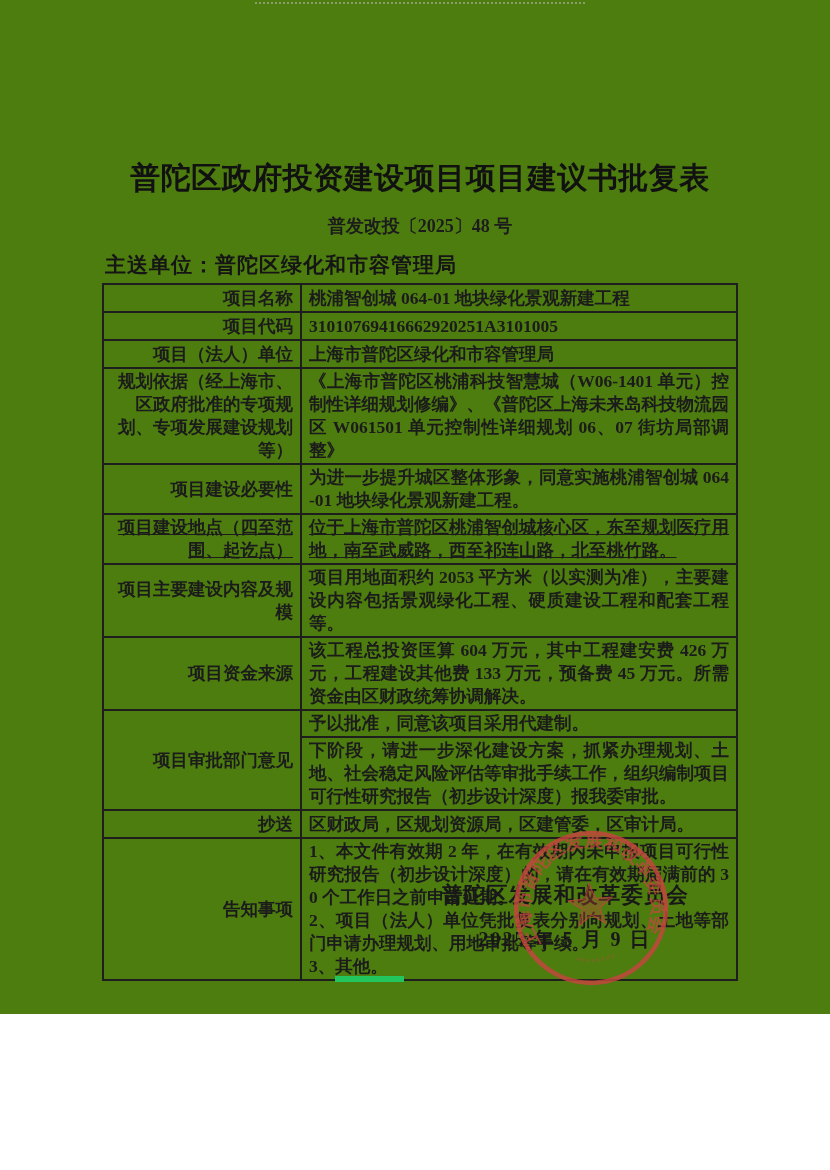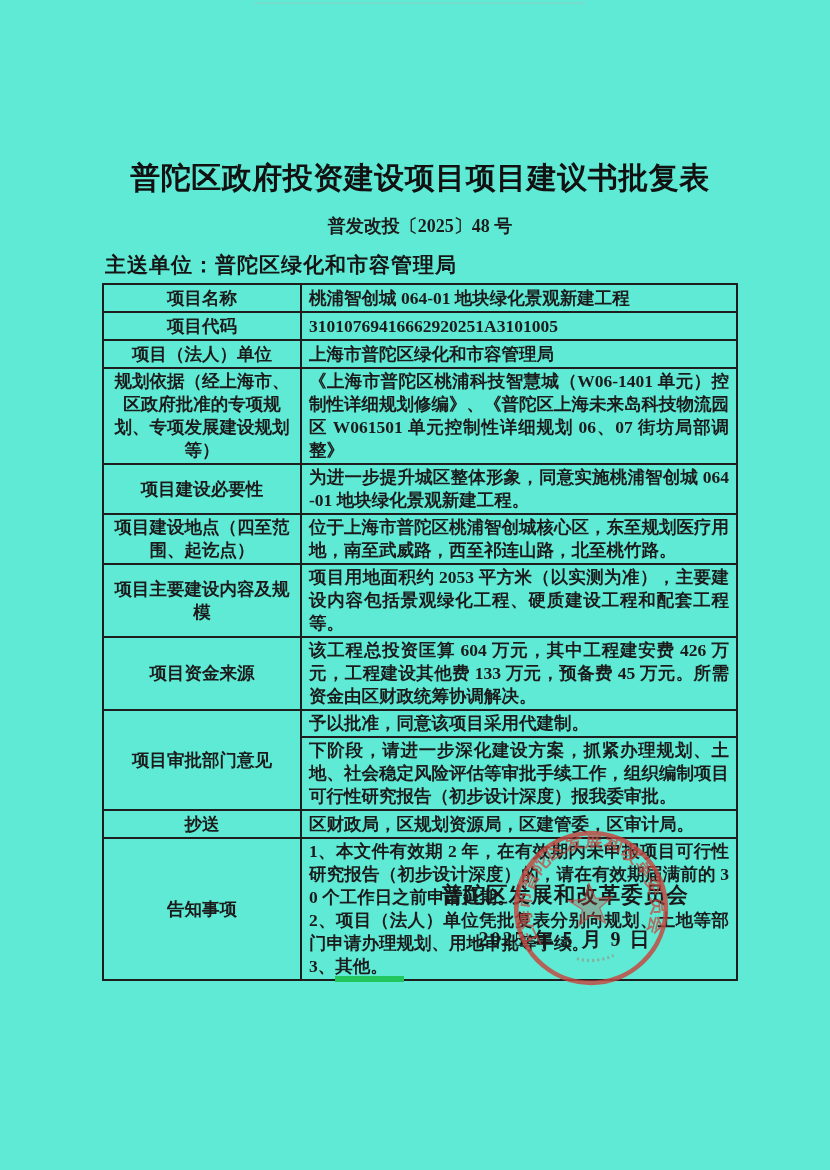--- a/index.html
+++ b/index.html
@@ -1,19 +1,19 @@
 <!DOCTYPE html>
 <html><head>
 <meta charset="utf-8">
 <style>
   html,body{margin:0;padding:0;background:#ffffff;}
   .page{
     position:relative;
-    width:830px;height:1170px;
-    background:#5eead4;
+    width:830px;height:1014px;
+    background:#4d7c0f;
     overflow:hidden;
     font-family:"Liberation Serif","DejaVu Serif",serif;
     color:#1c1c1c;
   }
   .scan-artifact{
     position:absolute;left:255px;top:2px;width:330px;height:0;
     border-top:2px dotted #b9b9b9;opacity:.55;
   }
   .doc-title{
     position:absolute;left:102px;top:158px;width:636px;
@@ -35,21 +35,21 @@
   }
   table.approval td{
     border:2px solid #1e1e1e;
     font-size:17.5px;line-height:23px;
     font-weight:600;
     vertical-align:middle;
     padding:1px 7px;
     word-break:break-all;
     color:#1b1b1b;
   }
-  td.lbl{width:182px;text-align:center;}
+  td.lbl{width:182px;text-align:right;}
   td.val{text-align:justify;}
   tr.h24 td{height:24px;}
   .ul-ext{border-bottom:6px solid #22c55e;padding-right:16px;}
   .signature{
     position:absolute;left:360px;top:880px;width:410px;
     text-align:center;
   }
   .sig-authority{font-size:21.5px;font-weight:600;letter-spacing:1px;color:#181818;}
   .sig-date{margin-top:17px;font-size:20px;font-weight:600;letter-spacing:2px;color:#181818;}
   .seal{
@@ -85,21 +85,21 @@
       <td class="val">上海市普陀区绿化和市容管理局</td>
     </tr>
     <tr style="height:68px;">
       <td class="lbl">规划依据（经上海市、区政府批准的专项规划、专项发展建设规划等）</td>
       <td class="val">《上海市普陀区桃浦科技智慧城（W06-1401 单元）控制性详细规划修编》、《普陀区上海未来岛科技物流园区 W061501 单元控制性详细规划 06、07 街坊局部调整》</td>
     </tr>
     <tr style="height:46px;">
       <td class="lbl">项目建设必要性</td>
       <td class="val">为进一步提升城区整体形象，同意实施桃浦智创城 064-01 地块绿化景观新建工程。</td>
     </tr>
-    <tr style="height:46px;">
+    <tr style="height:46px;text-decoration:underline;">
       <td class="lbl">项目建设地点（四至范围、起讫点）</td>
       <td class="val">位于上海市普陀区桃浦智创城核心区，东至规划医疗用地，南至武威路，西至祁连山路，北至桃竹路。</td>
     </tr>
     <tr style="height:46px;">
       <td class="lbl">项目主要建设内容及规模</td>
       <td class="val">项目用地面积约 2053 平方米（以实测为准），主要建设内容包括景观绿化工程、硬质建设工程和配套工程等。</td>
     </tr>
     <tr style="height:66px;">
       <td class="lbl">项目资金来源</td>
       <td class="val">该工程总投资匡算 604 万元，其中工程建安费 426 万元，工程建设其他费 133 万元，预备费 45 万元。所需资金由区财政统筹协调解决。</td>

